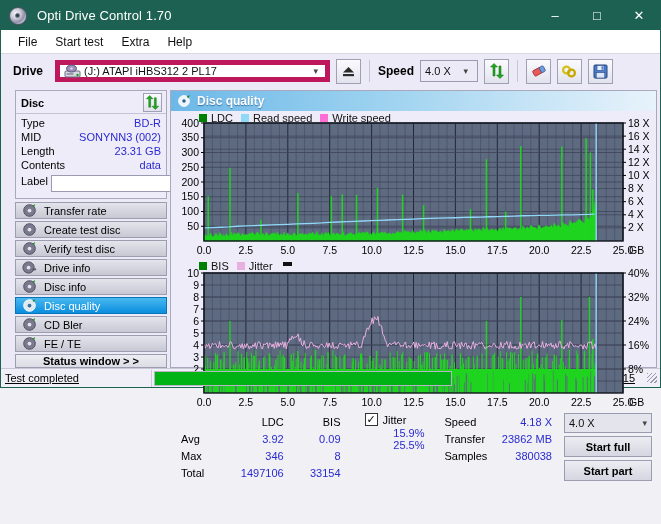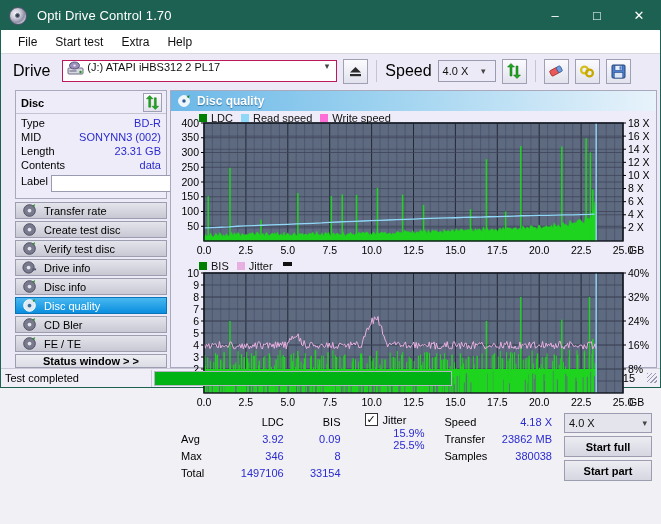--- a/index.html
+++ b/index.html
@@ -43,24 +43,24 @@
   .menubar {
     height:24px; background:#ffffff; display:flex; align-items:center;
     padding-left:8px; flex:none; border-bottom:1px solid #d8d8e0;
   }
   .menu-item { padding:3px 9px; color:#111; font-size:12px; }
   
   .toolbar {
     height:34px; background:#eceaf6; display:flex; align-items:center;
     padding:0 6px; flex:none; gap:6px;
   }
-  .tb-label { font-weight:normal; font-size:16px; color:#000; }
+  .tb-label { font-weight:bold; font-size:12px; color:#000; }
   .drive-combo {
-    height:22px; background:#fff; border:1px solid #be185d;
-    display:flex; width:275px; padding:0 2px; position:relative;
+    height:22px; background:#fff; border:5px solid #be185d;
+    display:flex; align-items:center; width:275px; padding:0 2px; position:relative;
   }
   .drive-combo .dicon { width:17px;height:15px; margin:0 3px 0 2px; flex:none; position:relative;}
   .drive-combo .dtxt { font-size:11px; color:#111; white-space:nowrap; }
   .combo-arrow { margin-left:auto; margin-right:5px; color:#444; font-size:9px; }
   .tb-btn {
     width:25px;height:25px;border:1px solid #a0a0b4; background:linear-gradient(#fbfbfe,#e2e2ee);
     display:flex;align-items:center;justify-content:center; position:relative;
   }
   .speed-combo {
     height:22px; width:58px; background:#eceaf6; border:1px solid #9a9ab0;
@@ -136,21 +136,21 @@
   .btn {
     border:1px solid #9d9db0; background:linear-gradient(#ececf2,#d6d6e2);
     font-size:11px; color:#000; display:flex;align-items:center;justify-content:center;
     font-weight:bold;
   }
   
   .statusbar {
     height:19px; background:#f0eff7; border-top:1px solid #c8c8d8;
     display:flex; align-items:center; flex:none; font-size:11px; color:#000;
   }
-  .sb-cell { height:17px; display:flex; align-items:center; padding:0 4px; }
+  .sb-cell { height:17px; display:flex; align-items:center; padding:0 4px;text-decoration:underline; }
   .sb-sep { width:1px;height:17px;background:#c8c8d8; }
   .progress-outer {
     width:298px;height:15px;background:#ffffff;border:1px solid #b4b4c4;
     margin:0 2px; position:relative;
   }
   .progress-bar { height:100%; background:#00b315; }
   svg { display:block; }
 </style>
 </head>
 <body>

